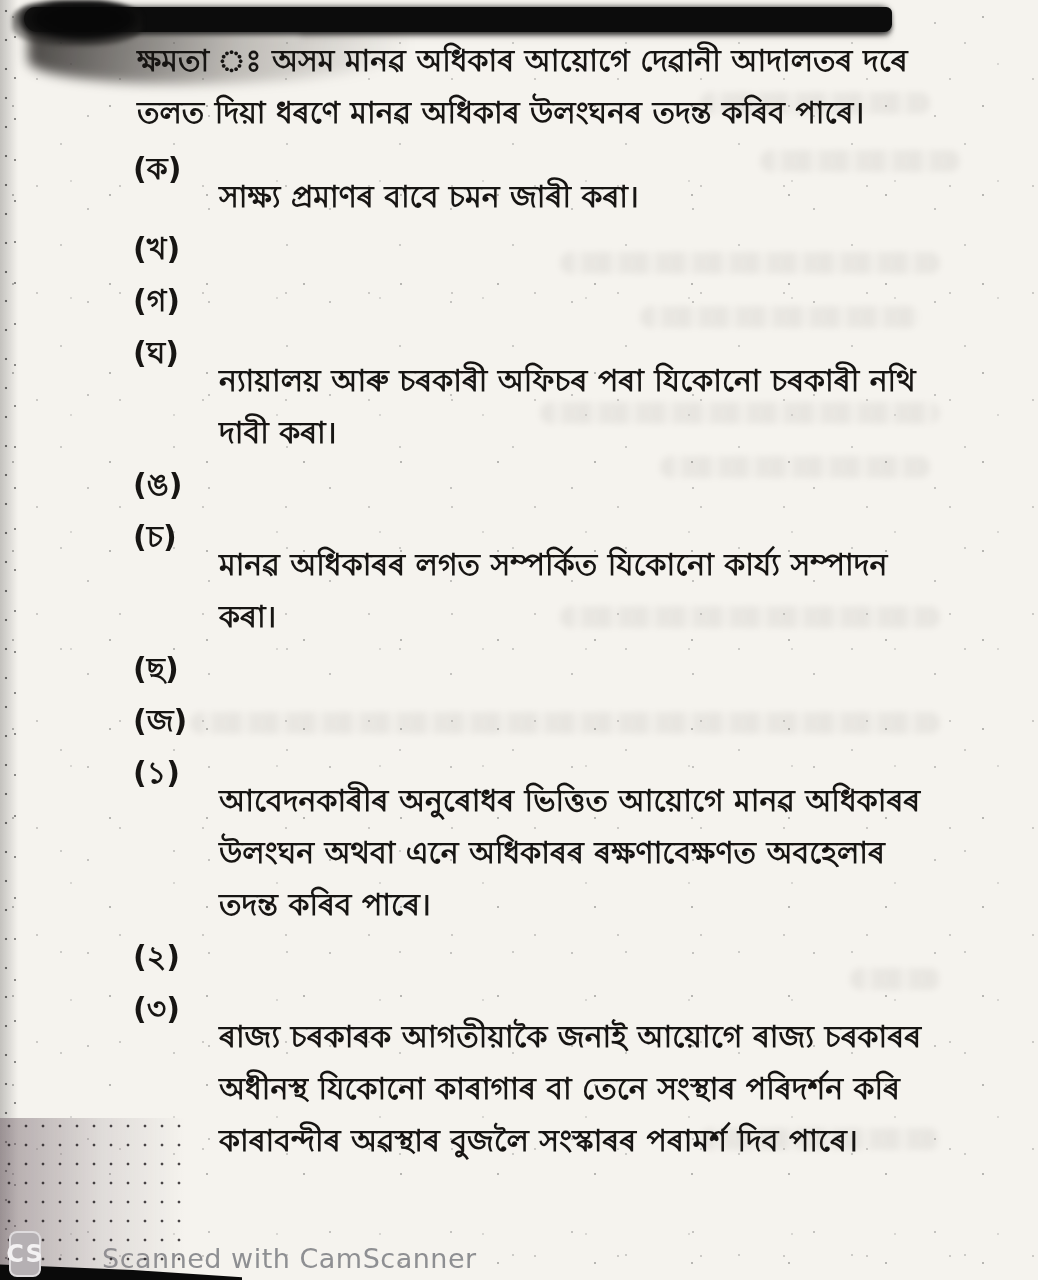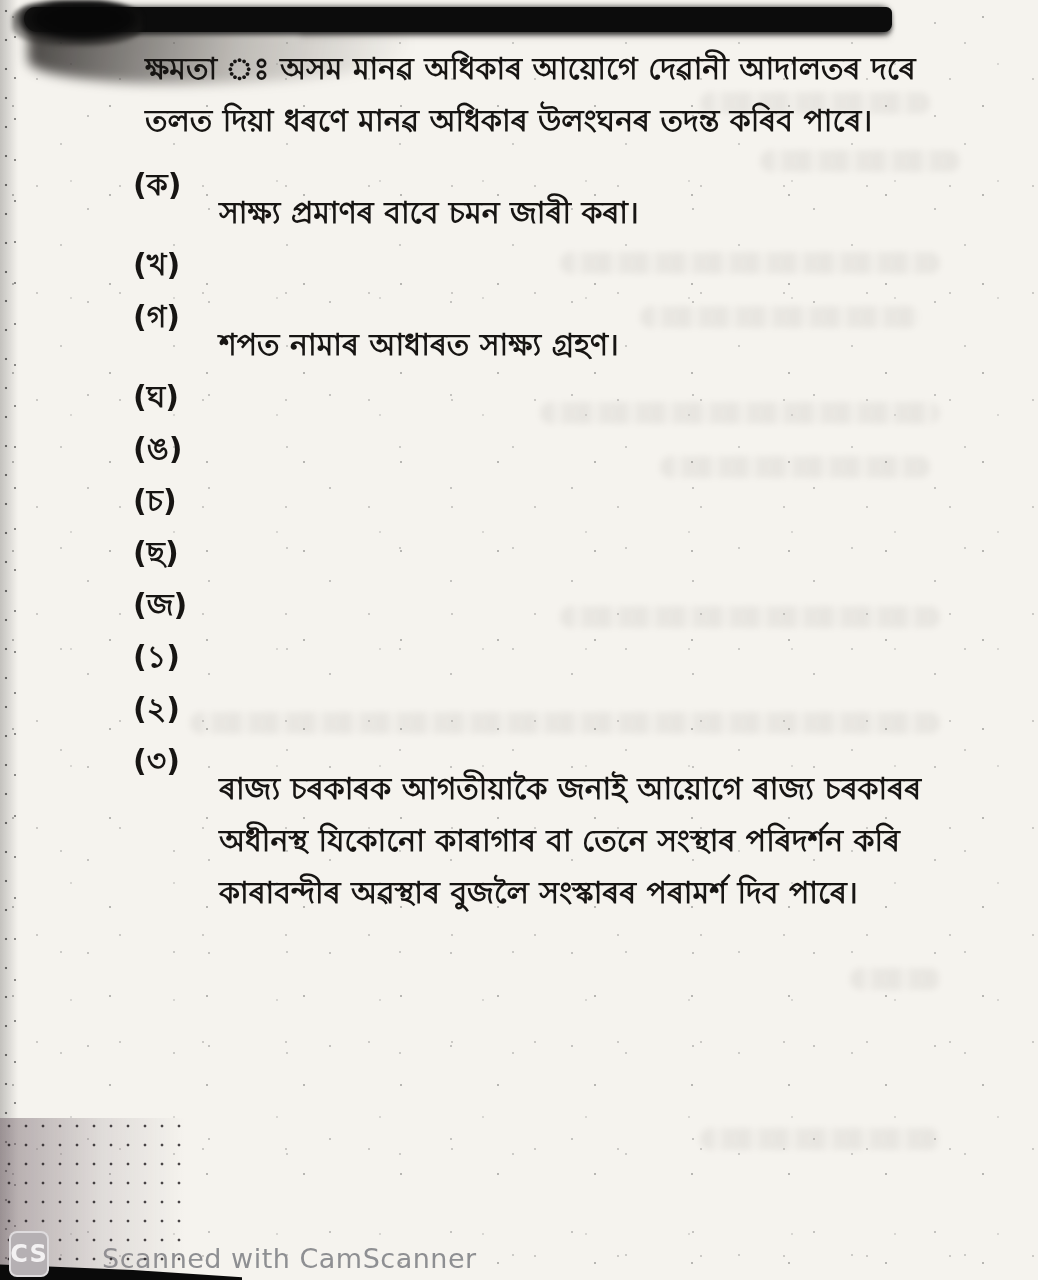--- a/index.html
+++ b/index.html
@@ -63,41 +63,41 @@
     filter:blur(.4px);
   }
   
   .bottom-wedge{
     position:absolute;left:0;top:1258px;width:242px;height:22px;z-index:7;
     background:#0a0a0a;
     clip-path:polygon(0 30%, 55% 55%, 100% 88%, 100% 100%, 0 100%);
   }
   
   .cs-badge{
-    position:absolute;left:9px;top:1231px;width:40px;height:46px;z-index:8;
+    position:absolute;left:9px;top:1231px;width:32px;height:46px;z-index:8;
     background:#b5b0b3;border-radius:8px;border:2px solid rgba(240,238,239,.7);
     box-sizing:border-box;display:flex;align-items:center;justify-content:center;
     color:#f3f1f2;font-weight:bold;font-size:24px;letter-spacing:1px;
   }
   .cs-text{
     position:absolute;left:102px;top:1243px;z-index:5;
     color:#8e8f92;font-size:27px;letter-spacing:.5px;white-space:nowrap;
   }
   
   .ghost{
     position:absolute;z-index:1;pointer-events:none;height:22px;border-radius:10px;
     background:repeating-linear-gradient(90deg, rgba(110,105,100,.5) 0 14px, rgba(110,105,100,.15) 14px 22px, rgba(110,105,100,.45) 22px 37px);
     filter:blur(3px);opacity:.18;
   }
   
   .content{
     position:absolute;left:133px;top:31px;width:812px;z-index:4;
     color:#171513;font-weight:bold;font-size:30px;line-height:52px;
   }
-  .para{margin:12px;}
+  .para{margin:4px;}
   .row{display:flex;align-items:flex-start;}
   .lbl{flex:0 0 86px;}
   .txt{flex:1 1 auto;margin-top:28px;}
   b{font-weight:bold;}
 </style>
 </head>
 <body>
 
 <div class="speckle"></div>
 <div class="left-edge-noise"></div>
@@ -122,41 +122,43 @@
 
   <div class="row">
     <span class="lbl">(ক)</span>
     <span class="txt">সাক্ষ্য প্ৰমাণৰ বাবে চমন জাৰী কৰা।</span>
   </div>
   <div class="row">
     <span class="lbl">(খ)</span>
   </div>
   <div class="row">
     <span class="lbl">(গ)</span>
-    <span class="txt">শপত নামাৰ আধাৰত সাক্ষ্য গ্ৰহণ।</span>
   </div>
   <div class="row">
     <span class="lbl">(ঘ)</span>
+    <span class="txt">ন্যায়ালয় আৰু চৰকাৰী অফিচৰ পৰা যিকোনো চৰকাৰী নথি দাবী কৰা।</span>
   </div>
   <div class="row">
     <span class="lbl">(ঙ)</span>
   </div>
   <div class="row">
     <span class="lbl">(চ)</span>
+    <span class="txt">মানৱ অধিকাৰৰ লগত সম্পৰ্কিত যিকোনো কাৰ্য্য সম্পাদন কৰা।</span>
   </div>
   <div class="row">
     <span class="lbl">(ছ)</span>
   </div>
   <div class="row">
     <span class="lbl">(জ)</span>
   </div>
 
 
   <div class="row">
     <span class="lbl">(১)</span>
+    <span class="txt">আবেদনকাৰীৰ অনুৰোধৰ ভিত্তিত আয়োগে মানৱ অধিকাৰৰ উলংঘন অথবা এনে অধিকাৰৰ ৰক্ষণাবেক্ষণত অবহেলাৰ তদন্ত কৰিব পাৰে।</span>
   </div>
   <div class="row">
     <span class="lbl">(২)</span>
   </div>
   <div class="row">
     <span class="lbl">(৩)</span>
     <span class="txt">ৰাজ্য চৰকাৰক আগতীয়াকৈ জনাই আয়োগে ৰাজ্য চৰকাৰৰ অধীনস্থ যিকোনো কাৰাগাৰ বা তেনে সংস্থাৰ পৰিদৰ্শন কৰি কাৰাবন্দীৰ অৱস্থাৰ বুজলৈ সংস্কাৰৰ পৰামৰ্শ দিব পাৰে।</span>
   </div>
 </div>
 

